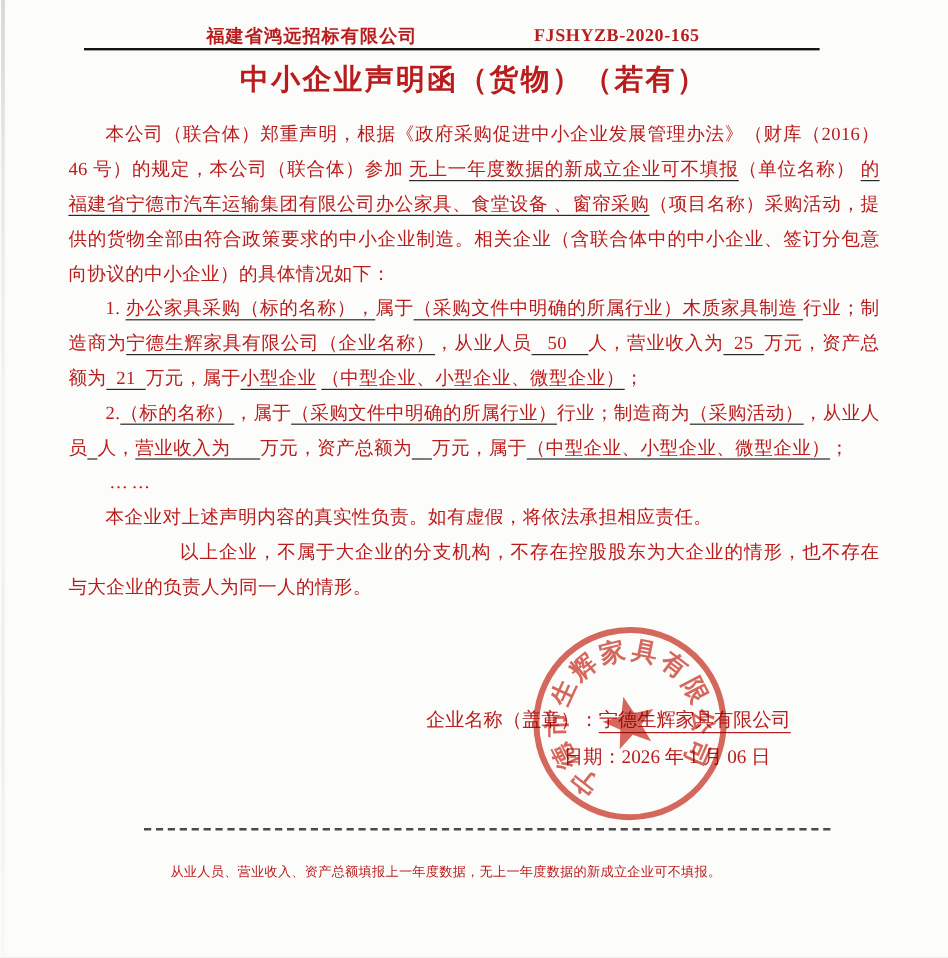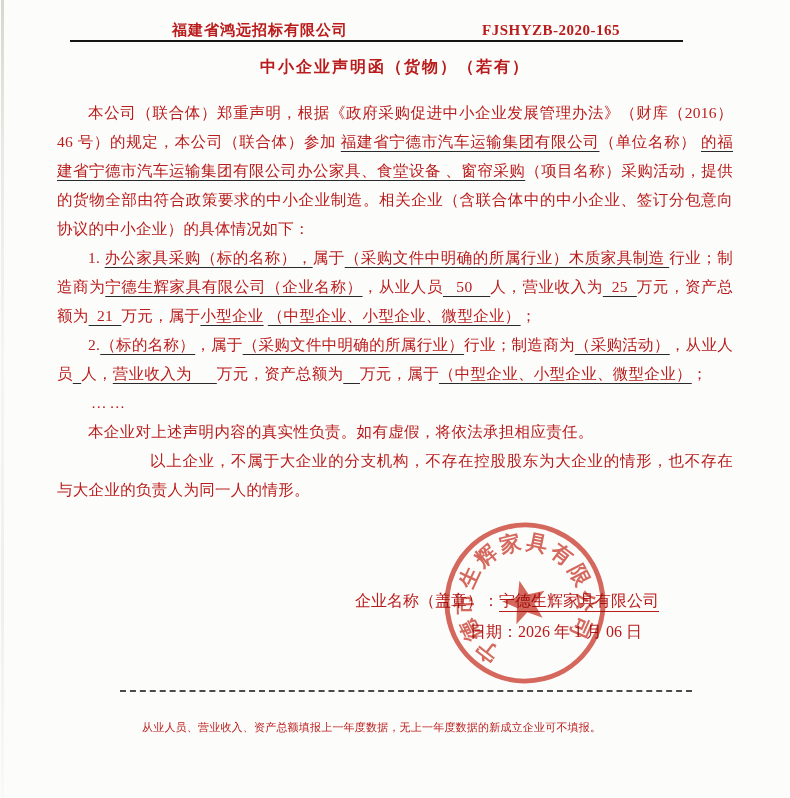--- a/index.html
+++ b/index.html
@@ -16,34 +16,34 @@
   .scan-edge{
     position:absolute;left:1px;top:0;width:3px;height:100%;
     background:linear-gradient(to bottom,#b9b9b0 0%,#d8d8d2 18%,#efefea 45%,#e4e4df 75%,#f6f6f2 100%);
     opacity:.55;
   }
   .hdr-left{
     position:absolute;left:172px;top:21px;
     font-size:15px;font-weight:700;letter-spacing:1px;
   }
   .hdr-right{
-    position:absolute;left:482px;top:22px;
+    position:absolute;left:445px;top:22px;
     font-size:15px;font-weight:700;letter-spacing:.5px;
   }
   .hdr-rule{
     position:absolute;left:70px;top:40px;width:613px;height:0;
     border-top:2px solid #151515;
   }
   .content{
     position:absolute;left:57px;top:50px;width:676px;
   }
   .doc-title{
     margin:2px 0 0 0;
     text-align:center;
-    font-size:16px;font-weight:700;letter-spacing:2px;
+    font-size:24px;font-weight:700;letter-spacing:2px;
     line-height:30px;
   }
   .body-text{margin-top:16px;}
   .para{
     font-size:15.5px;line-height:29px;letter-spacing:.3px;
     text-align:justify;
     margin:0;
   }
   .indent-2{text-indent:2em;}
   .indent-6{text-indent:6em;}
@@ -84,21 +84,21 @@
   <div class="scan-edge"></div>
 
   <div class="hdr-left">福建省鸿远招标有限公司</div>
   <div class="hdr-right">FJSHYZB-2020-165</div>
   <div class="hdr-rule"></div>
 
   <div class="content">
     <h1 class="doc-title">中小企业声明函（货物）（若有）</h1>
 
     <div class="body-text" id="paragraphs">
-        <div class="para indent-2"><span>本公司（联合体）郑重声明，根据《政府采购促进中小企业发展管理办法》（财库（2016）46 号）的规定，本公司（联合体）参加 </span><u>福建省宁德市汽车运输集团有限公司</u><span>（单位名称）&nbsp;</span><u>的福建省宁德市汽车运输集团有限公司办公家具、食堂设备 、窗帘采购</u><span>（项目名称）采购活动，提供的货物全部由符合政策要求的中小企业制造。相关企业（含联合体中的中小企业、签订分包意向协议的中小企业）的具体情况如下：</span></div>
+        <div class="para indent-2"><span>本公司（联合体）郑重声明，根据《政府采购促进中小企业发展管理办法》（财库（2016）46 号）的规定，本公司（联合体）参加 </span><u>无上一年度数据的新成立企业可不填报</u><span>（单位名称）&nbsp;</span><u>的福建省宁德市汽车运输集团有限公司办公家具、食堂设备 、窗帘采购</u><span>（项目名称）采购活动，提供的货物全部由符合政策要求的中小企业制造。相关企业（含联合体中的中小企业、签订分包意向协议的中小企业）的具体情况如下：</span></div>
         <div class="para indent-2"><span>1.&nbsp;</span><u>办公家具采购（标的名称），</u><span>属于</span><u>（采购文件中明确的所属行业）木质家具制造&nbsp;</u><span>行业；制造商为</span><u>宁德生辉家具有限公司（企业名称）</u><span>，从业人员</span><u>&nbsp;&nbsp;&nbsp;50&nbsp;&nbsp;&nbsp;&nbsp;</u><span>人，营业收入为</span><u>&nbsp;&nbsp;25&nbsp;&nbsp;</u><span>万元，资产总额为</span><u>&nbsp;&nbsp;21&nbsp;&nbsp;</u><span>万元，属于</span><u>小型企业</u><span>&nbsp;</span><u>（中型企业、小型企业、微型企业）</u><span>；</span></div>
         <div class="para indent-2"><span>2.</span><u>（标的名称）</u><span>，属于</span><u>（采购文件中明确的所属行业）</u><span>行业；制造商为</span><u>（采购活动）</u><span>，从业人员</span><u>&nbsp;&nbsp;</u><span>人，</span><u>营业收入为&nbsp;&nbsp;&nbsp;&nbsp;&nbsp;&nbsp;</u><span>万元，资产总额为</span><u>&nbsp;&nbsp;&nbsp;&nbsp;</u><span>万元，属于</span><u>（中型企业、小型企业、微型企业）</u><span>；</span></div>
         <div class="para ellipsis-line"><span>……</span></div>
         <div class="para indent-2"><span>本企业对上述声明内容的真实性负责。如有虚假，将依法承担相应责任。</span></div>
         <div class="para indent-6"><span>以上企业，不属于大企业的分支机构，不存在控股股东为大企业的情形，也不存在与大企业的负责人为同一人的情形。</span></div>
       </div>
 
     <div class="sig-block">
       <div class="sig-row1">
         <span>企业名称（盖章）：</span><u>宁德生辉家具有限公司</u>

